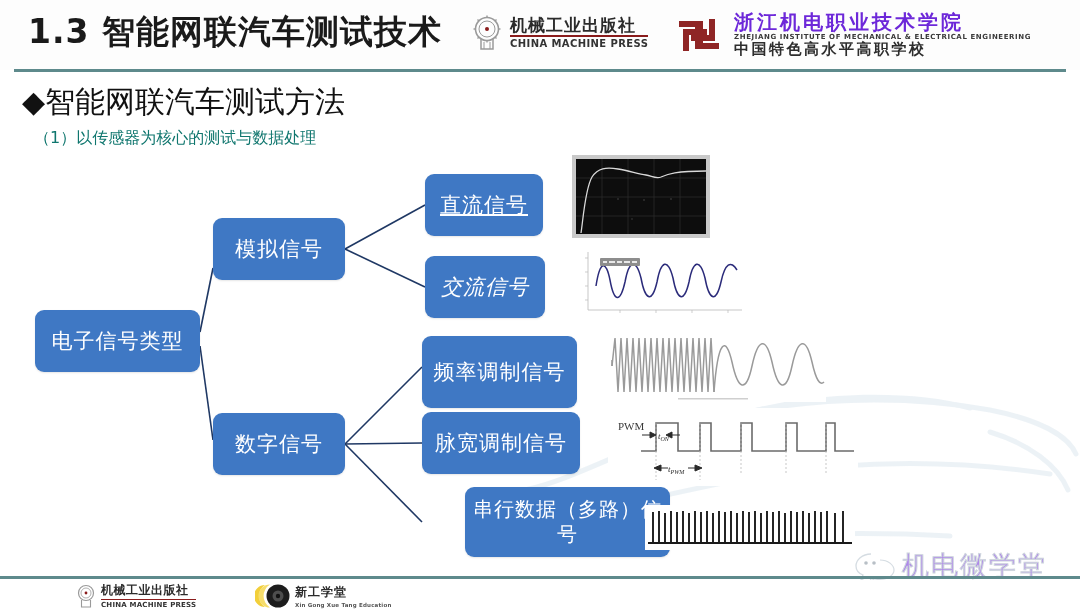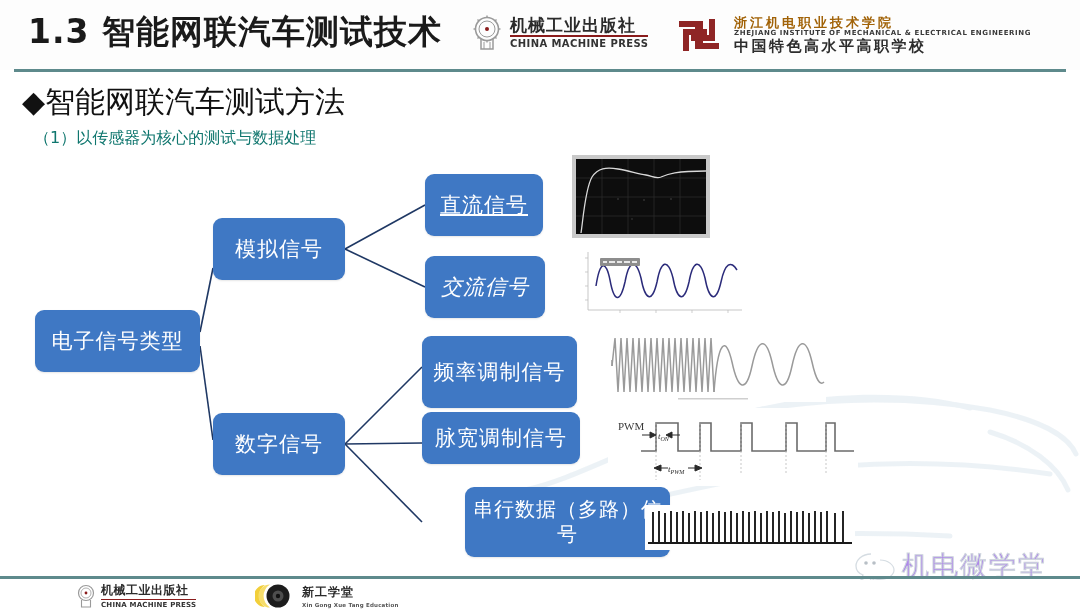--- a/index.html
+++ b/index.html
@@ -63,21 +63,21 @@
     white-space: nowrap;
   }
 
   
   .univ-logo {
     position: absolute; left: 672px; top: 10px;
     display: flex; align-items: center; gap: 8px;
   }
   .univ-txt { line-height: 1.05; }
   .univ-cn1 {
-    font-size: 13px; font-weight: 700; color: #a16207;
+    font-size: 20px; font-weight: 700; color: #6d28d9;
     letter-spacing: 3px; white-space: nowrap;
   }
   .univ-en {
     font-size: 7px; font-weight: 700; color: #3a3a3a;
     letter-spacing: 0.6px; white-space: nowrap; margin: 1px 0;
   }
   .univ-cn2 {
     font-size: 15px; font-weight: 700; color: #2d2d2d;
     letter-spacing: 2.5px; white-space: nowrap;
   }
@@ -109,21 +109,21 @@
     line-height: 1.25;
     letter-spacing: 1px;
     box-shadow: 0 1px 2px rgba(0,0,0,0.10);
   }
   .n-root   { left: 35px;  top: 160px; width: 165px; height: 62px; }
   .n-analog { left: 213px; top: 68px;  width: 132px; height: 62px; }
   .n-digital{ left: 213px; top: 263px; width: 132px; height: 62px; }
   .n-dc     { left: 425px; top: 24px;  width: 118px; height: 62px; text-decoration: underline; }
   .n-ac     { left: 425px; top: 106px; width: 120px; height: 62px; font-style: italic; }
   .n-fm     { left: 422px; top: 186px; width: 155px; height: 72px; }
-  .n-pwm    { left: 422px; top: 262px; width: 158px; height: 52px; }
+  .n-pwm    { left: 422px; top: 262px; width: 158px; height: 62px; }
   .n-serial { left: 422px; top: 337px; width: 205px; height: 70px; font-size: 20px; margin-left: 43px; }
 
   
   .fig { position: absolute; }
   .fig-dc     { left: 572px; top: 5px;   width: 138px; height: 83px; }
   .fig-ac     { left: 574px; top: 98px;  width: 172px; height: 70px; }
   .fig-fm     { left: 608px; top: 180px; width: 218px; height: 72px; }
   .fig-pwm    { left: 608px; top: 258px; width: 250px; height: 78px; }
   .fig-serial { left: 645px; top: 355px; width: 210px; height: 45px; }
 
@@ -139,21 +139,21 @@
     display: flex; align-items: center; gap: 4px;
   }
   .f-press-cn {
     font-size: 12px; font-weight: 700; color: #2b2b2b; letter-spacing: 0.5px;
     border-bottom: 1.5px solid #8a1c1c; padding-bottom: 0px; white-space: nowrap;
   }
   .f-press-en { font-size: 7px; font-weight: 700; color: #333; letter-spacing: 0.2px; margin-top: 1px; white-space: nowrap; }
 
   .f-xgxt {
     position: absolute; left: 255px; top: 3px;
-    display: flex; align-items: center; gap: 11px;
+    display: flex; align-items: center; gap: 4px;
   }
   .f-xgxt-cn { font-size: 12px; font-weight: 700; color: #2b2b2b; letter-spacing: 1px; white-space: nowrap; }
   .f-xgxt-en { font-size: 5.5px; font-weight: 700; color: #555; letter-spacing: 0.2px; white-space: nowrap; margin-top: 1px; }
 
   
   .watermark {
     position: absolute; left: 855px; top: 548px;
     display: flex; align-items: center; gap: 7px;
     opacity: 0.55;
     pointer-events: none;

